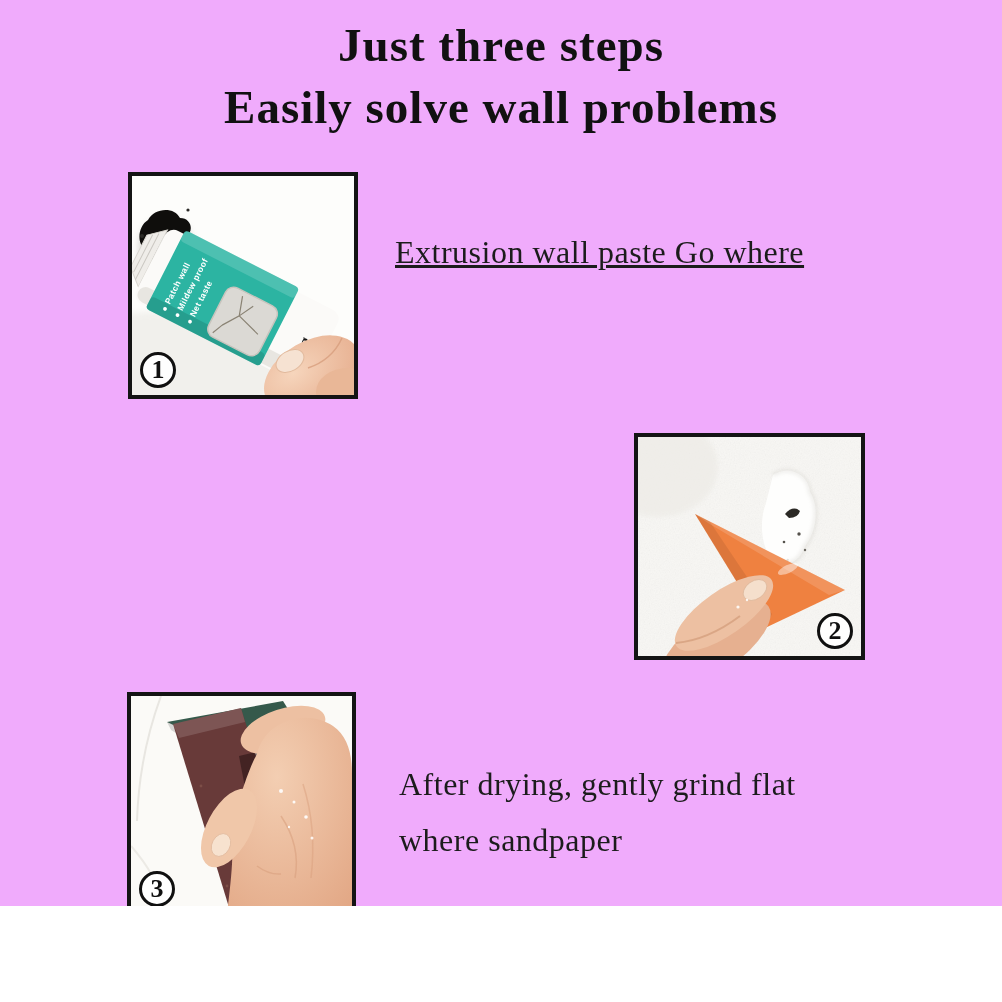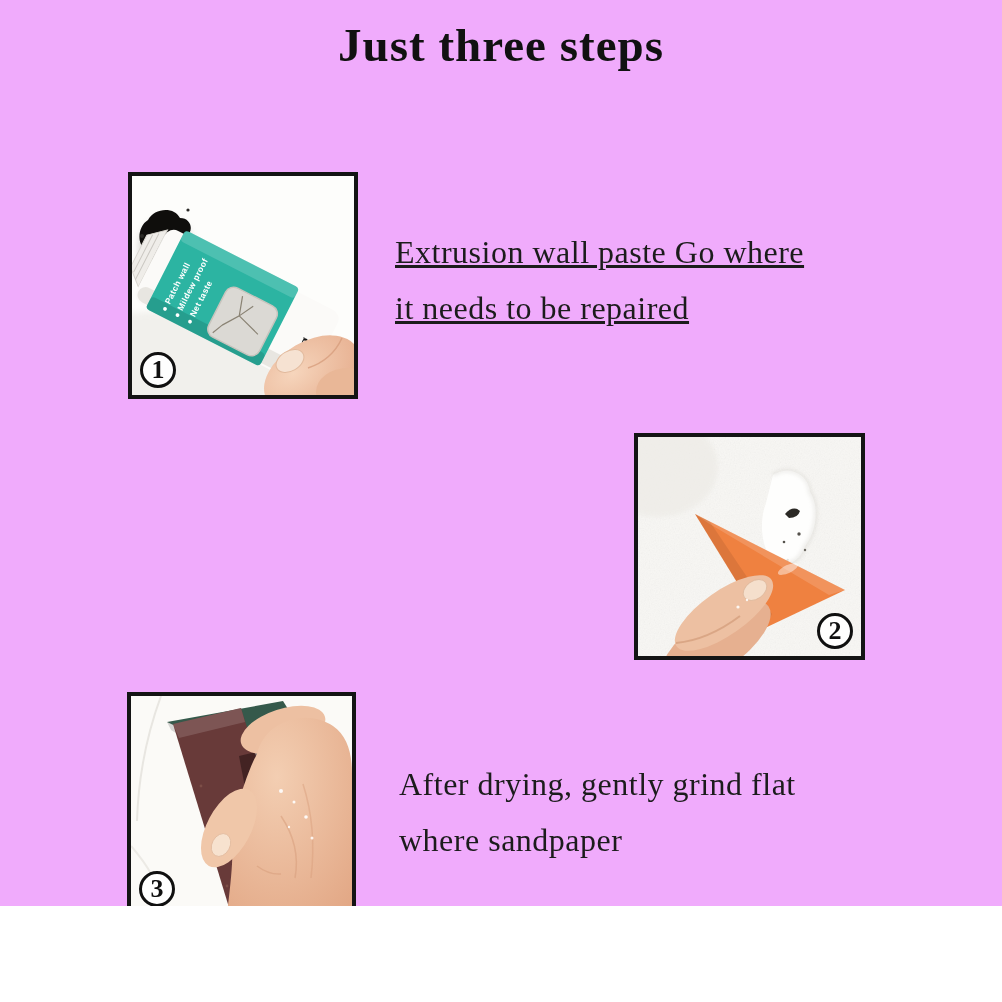--- a/index.html
+++ b/index.html
@@ -24,20 +24,21 @@
   .badge-bl{left:8px;bottom:7px;}
   .badge-br{right:8px;bottom:7px;}
 </style>
 </head>
 <body>
 
 <div class="canvas">
 
   <div class="title">
     <div>Just three steps</div>
+    <div>Easily solve wall problems</div>
   </div>
 
   <figure class="photo photo1">
     <svg viewBox="0 0 222 219" preserveAspectRatio="none">
       <defs>
         <radialGradient id="p1-skin" cx="0.35" cy="0.35" r="0.9">
           <stop offset="0" stop-color="#f6d5bc"></stop>
             <stop offset="1" stop-color="#e3a685"></stop>
         </radialGradient>
         <filter id="p1-blur" x="-40%" y="-40%" width="180%" height="180%">
@@ -78,21 +79,20 @@
         <path d="M210,162 q-10,22 -34,30" stroke="#d79e7d" stroke-width="1.5" fill="none" opacity="0.8"></path>
       </g>
     </svg>
     <div class="badge badge-bl">
       <span>1</span>
     </div>
   </figure>
 
   <div class="cap cap1">
     <div>Extrusion wall paste Go where</div>
-    <div>it needs to be repaired</div>
   </div>
 
 
   <figure class="photo photo2">
     <svg viewBox="0 0 223 219" preserveAspectRatio="none">
       <defs>
         <radialGradient id="p2-skin" cx="0.35" cy="0.3" r="1">
           <stop offset="0" stop-color="#f4d2b8"></stop>
             <stop offset="1" stop-color="#e2a583"></stop>
         </radialGradient>

